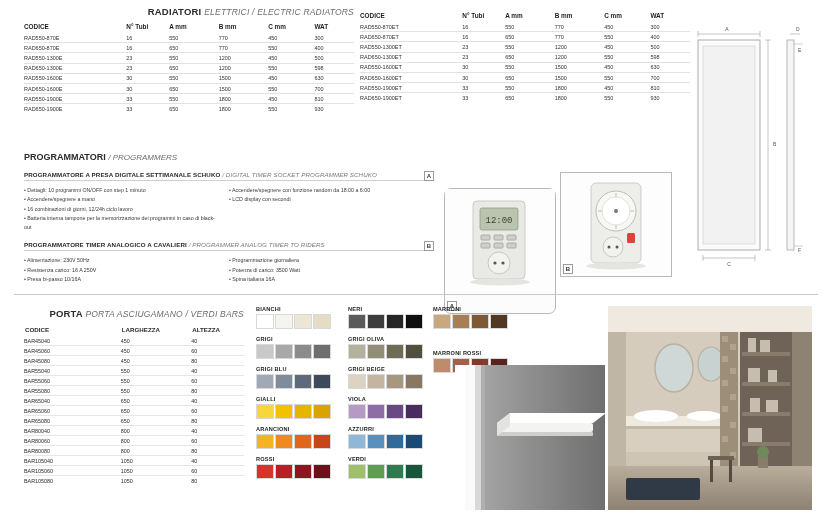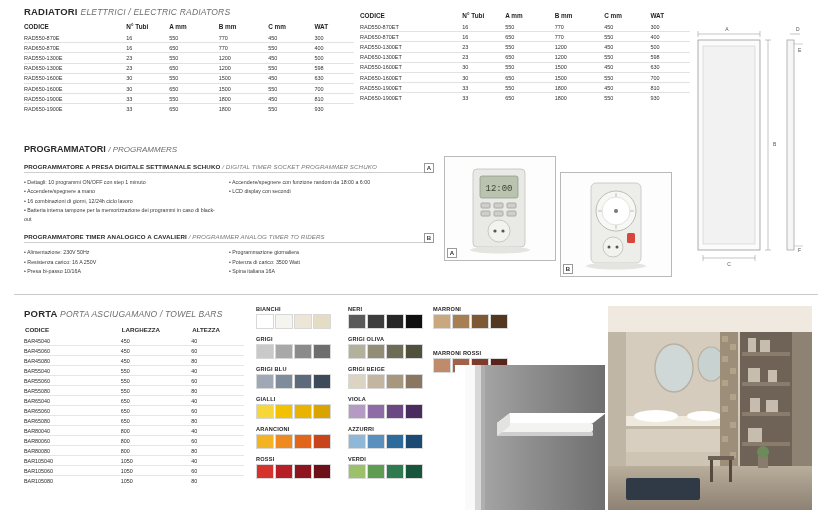--- a/index.html
+++ b/index.html
@@ -9,40 +9,40 @@
     background: #ffffff;
     font-family: "Liberation Sans", sans-serif;
     font-size: 6px;
     color: #2b2b2b;
     position: relative;
     overflow: hidden;
   }
   .page { position:absolute; inset:0; }
 
   
-  .sec-title { font-size: 9.5px; font-weight: bold; letter-spacing: .2px; }
+  .sec-title { font-size: 9.5px; font-weight: bold; letter-spacing: .2px; text-align: right; }
   .sec-title .en { font-weight: normal; font-style: italic; color:#6d6d6d; font-size:8.5px;}
 
   
   #top-left { position:absolute; left:24px; top:6px; width:330px; }
   #top-right { position:absolute; left:360px; top:6px; width:330px; }
 
   table.rad { width:100%; border-collapse:collapse; margin-top:6px;}
   table.rad th { text-align:left; font-size:6.4px; font-weight:bold; padding:0 0 3px 0; color:#1d1d1d; }
   table.rad td { font-size:5.5px; padding:1.6px 0; color:#333; border-bottom:1px solid #e2e2e2; }
   table.rad tr.lastrow td { border-bottom:none; }
   .c0 { width:31%; }
   .c1 { width:13%; }
   .c2 { width:15%; }
   .c3 { width:15%; }
   .c4 { width:14%; }
   .c5 { width:12%; }
 
   
-  #prog { position:absolute; left:24px; top:144px; width:410px; }
+  #prog { position:absolute; left:24px; top:152px; width:410px; }
   .prog-title { font-size:9px; font-weight:bold; }
   .prog-title .en { font-weight:normal; font-style:italic; color:#6d6d6d; font-size:8px; }
   .prog-sub { font-size:6.2px; font-weight:bold; margin-top:9px; letter-spacing:.1px;}
   .prog-sub .en { font-weight:normal; font-style:italic; color:#7a7a7a; }
   .badge { float:right; width:10px; height:10px; border:1px solid #9a9a9a; font-size:6px;
            text-align:center; line-height:9px; font-weight:bold; color:#3a3a3a; background:#fff; }
   .hr-line { border-top:1px solid #cfcfcf; margin-top:2px; }
   .bullets { display:flex; margin-top:5px; }
   .bullets .col { width:50%; padding-right:8px; }
   .bullets div.b { font-size:5.3px; line-height:1.75; color:#3a3a3a; }
@@ -318,21 +318,21 @@
         <div class="b">• Presa bi-passo 10/16A</div>
       </div>
       <div class="col">
         <div class="b">• Programmazione giornaliera</div>
         <div class="b">• Potenza di carico: 3500 Watt</div>
         <div class="b">• Spina italiana 16A</div>
       </div>
     </div>
   </div>
 
-  <div class="dev-box" style="left:444px; top:156px; width:112px; height:105px;">
+  <div class="dev-box" style="left:444px; top:188px; width:112px; height:126px;border-radius:7px;">
     <svg width="110" height="103" viewBox="0 0 110 103">
       <rect x="0" y="0" width="110" height="103" fill="#fdfdfd"></rect>
 
       <rect x="28" y="12" width="52" height="78" rx="4" fill="#e9e9e6" stroke="#c0c0bd" stroke-width="0.8"></rect>
 
       <rect x="35" y="19" width="38" height="22" rx="2" fill="#b9c3ae" stroke="#8d9685" stroke-width="0.7"></rect>
       <text x="54" y="34" font-size="9" fill="#3b4236" text-anchor="middle" font-family="Liberation Mono, monospace">12:00</text>
 
       <rect x="36" y="46" width="9" height="5" rx="1" fill="#cfcfca" stroke="#aaa"></rect>
       <rect x="49" y="46" width="9" height="5" rx="1" fill="#cfcfca" stroke="#aaa"></rect>
@@ -372,21 +372,21 @@
       <ellipse cx="55" cy="93" rx="30" ry="3.5" fill="#e4e4e1"></ellipse>
     </svg>
     <div class="dev-lbl">B</div>
   </div>
 
   <div class="divider" style="top:294px;"></div>
 
   <div id="barre">
     <div class="sec-title">
       <span>PORTA</span>
-      <span class="en">PORTA ASCIUGAMANO / TOWEL BARS</span>
+      <span class="en">PORTA ASCIUGAMANO / VERDI BARS</span>
     </div>
     <table class="barre">
       <thead>
         <tr>
           <th style="width:44%">CODICE</th>
           <th style="width:32%">LARGHEZZA</th>
           <th style="width:24%">ALTEZZA</th>
         </tr>
       </thead>
       <tbody>

